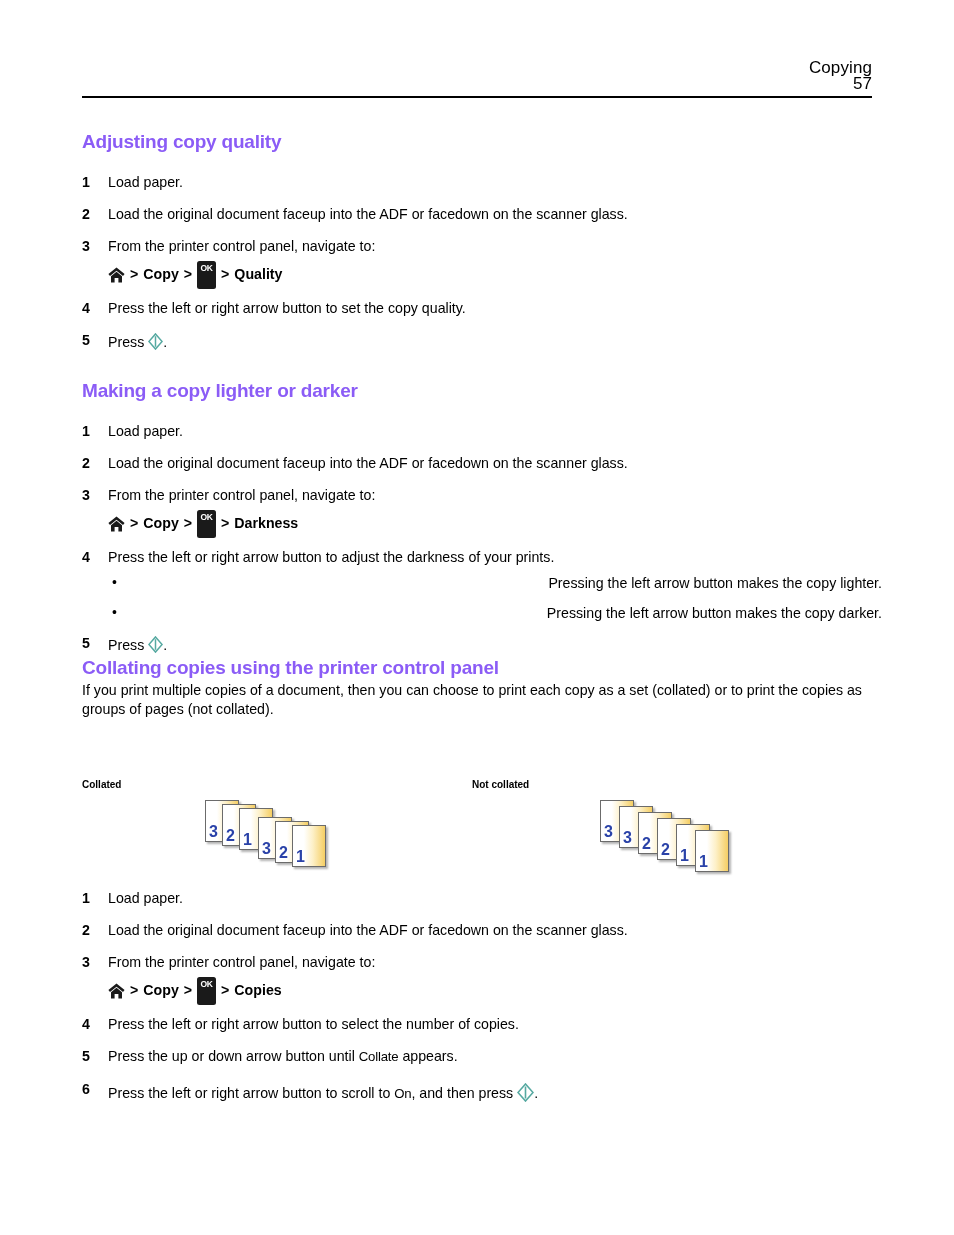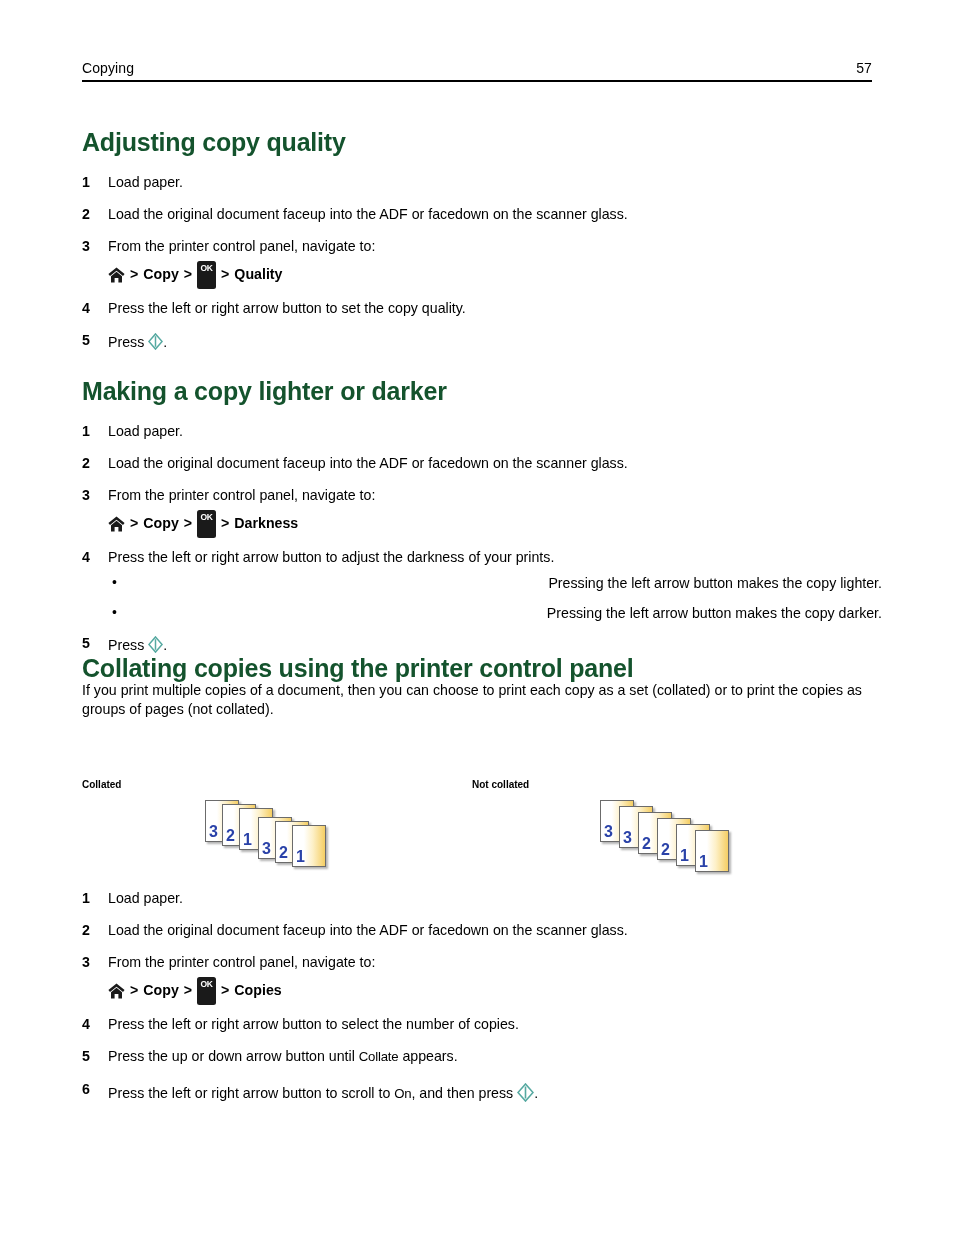--- a/index.html
+++ b/index.html
@@ -26,40 +26,41 @@
   
   .rh {
     position: absolute;
     left: 82px;
     top: 60px;
     width: 790px;
   }
   .rh-row {
     display: flex;
     justify-content: space-between;
-    align-items: flex-start;
-    font-size: 14px;
+    align-items: flex-end;
+    font-size: 17px;
     line-height: 16px;
     letter-spacing: .1px;
+    flex-direction: column;
   }
   .rh-rule {
     margin-top: 4px;
     border-bottom: 2.2px solid #000;
     width: 100%;
   }
 
   
   h1.sec {
     position: absolute;
     margin: 0;
-    font-size: 25px;
+    font-size: 19px;
     font-weight: bold;
     letter-spacing: -0.2px;
     line-height: 30px;
-    color: #14532d;
+    color: #8b5cf6;
     text-align: right;
   }
   #h-quality  { left: 82px; top: 127px; }
   #h-darker   { left: 82px; top: 376px; }
   #h-collate  { left: 82px; top: 653px; }
 
   
   .steps {
     position: absolute;
     left: 82px;

